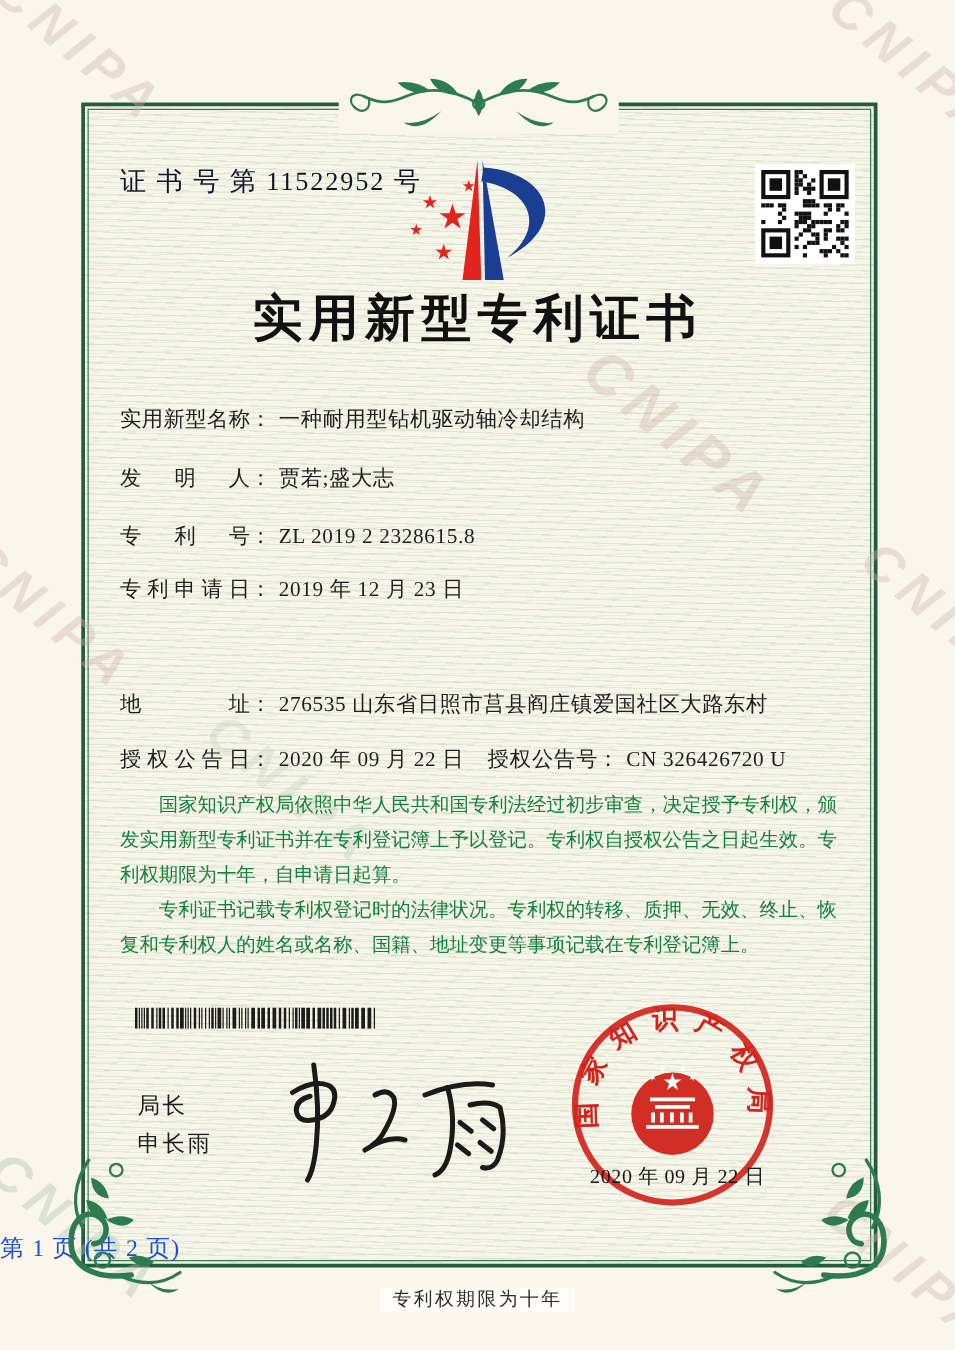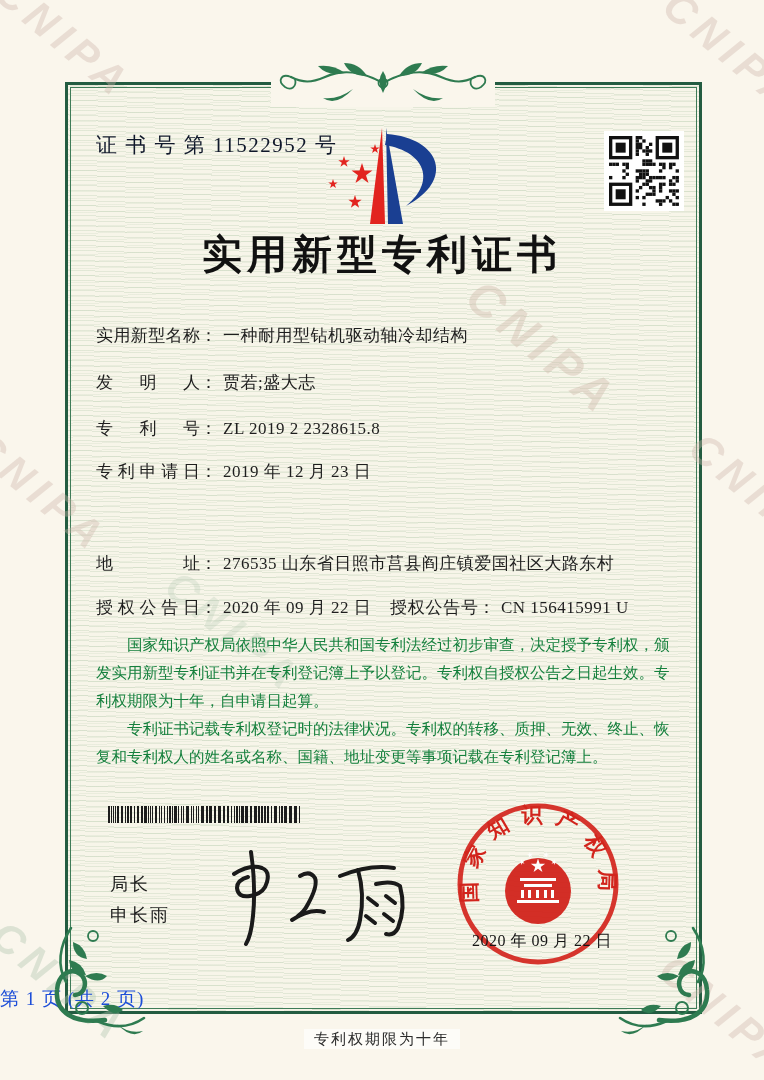--- a/index.html
+++ b/index.html
@@ -275,21 +275,21 @@
   </div>
   <div class="frow" style="top:460px;">
     <span class="flabel">专利申请日</span><span class="fcolon">：</span><span class="fvalue">2019 年 12 月 23 日</span>
   </div>
   <div class="frow" style="top:552px;">
     <span class="flabel">地址</span><span class="fcolon">：</span><span class="fvalue">276535 山东省日照市莒县阎庄镇爱国社区大路东村</span>
   </div>
   <div class="frow" style="top:596px;">
     <span class="flabel">授权公告日</span><span class="fcolon">：</span><span class="fvalue">2020 年 09 月 22 日</span>
     <span class="f2">
-      <span class="flabel">授权公告号</span><span class="fcolon">：</span><span class="fvalue">CN 156415991 U</span>
+      <span class="flabel">授权公告号</span><span class="fcolon">：</span><span class="fvalue">CN 326426720 U</span>
     </span>
   </div>
 
   <div class="body-text">
     <p>国家知识产权局依照中华人民共和国专利法经过初步审查，决定授予专利权，颁发实用新型专利证书并在专利登记簿上予以登记。专利权自授权公告之日起生效。专利权期限为十年，自申请日起算。</p>
     <p>专利证书记载专利权登记时的法律状况。专利权的转移、质押、无效、终止、恢复和专利权人的姓名或名称、国籍、地址变更等事项记载在专利登记簿上。</p>
   </div>
 
   <svg class="barcode" id="barcode-svg" width="196" height="17" viewBox="0 0 196 17">
       <rect x="0" y="0" width="2" height="17" fill="#1c1c1c"></rect>

